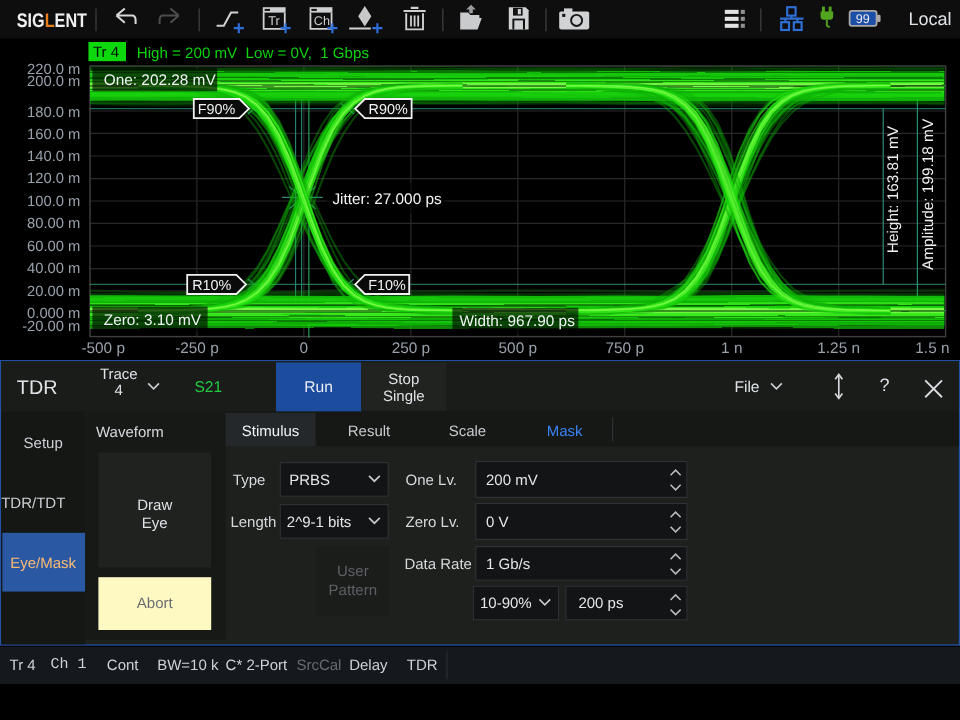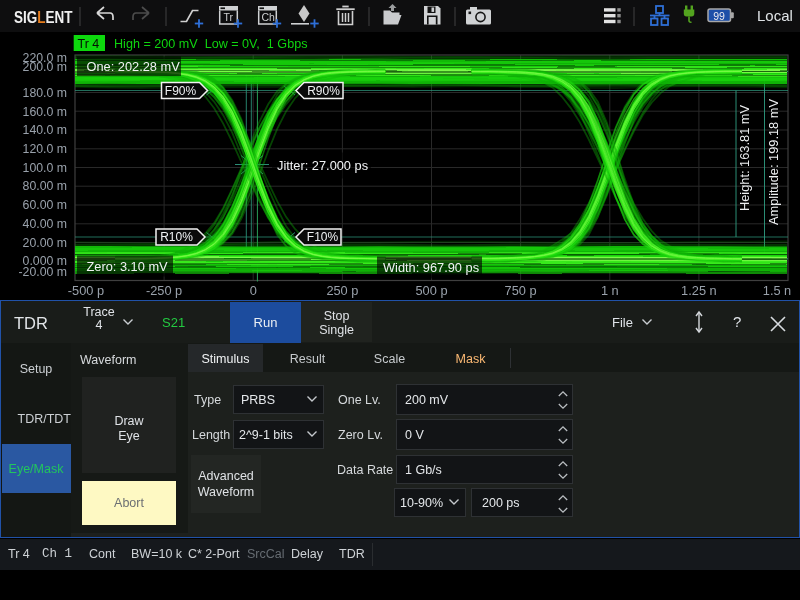--- a/index.html
+++ b/index.html
@@ -488,34 +488,34 @@
         <path d="M5 19 L8 23 L11 19" fill="none" stroke="#d4d8dc" stroke-width="1.4"></path>
       </svg>
     <div class="abs" style="left:732px;top:12px;color:#dfe3e8;font-size:15px;">?</div>
     <svg class="abs" style="left:768px;top:14px" width="20" height="18">
         <path d="M2 2 L16 16 M16 2 L2 16" stroke="#d8dce0" stroke-width="1.6"></path>
       </svg>
 
     <div id="sidebar"></div>
     <div class="abs" style="left:1px;top:143px;width:69px;height:49px;background:#2a58a2;"></div>
     <div class="abs" style="left:0;top:61px;width:70px;text-align:center;color:#ccd0d4;font-size:12.5px;">Setup</div>
-    <div class="abs" style="left:0;top:111px;width:70px;text-align:right;color:#ccd0d4;font-size:12.5px;">TDR/TDT</div>
-    <div class="abs" style="left:0;top:161px;width:70px;text-align:center;color:#22c55e;font-size:12.5px;">Eye/Mask</div>
+    <div class="abs" style="left:0;top:111px;width:70px;text-align:left;color:#ccd0d4;font-size:12.5px;">TDR/TDT</div>
+    <div class="abs" style="left:0;top:161px;width:70px;text-align:center;color:#fdba74;font-size:12.5px;">Eye/Mask</div>
 
     <div id="trigcol"></div>
     <div class="abs" style="left:79px;top:52px;color:#d6d9dc;font-size:12.5px;">Waveform</div>
     <div class="abs" style="left:81px;top:76px;width:94px;height:96px;background:#202220;color:#dfe2e6;font-size:12.5px;text-align:center;line-height:15px;padding-top:37px;">Draw<br>Eye</div>
     <div class="abs" style="left:81px;top:180px;width:94px;height:44px;background:#fef9c3;color:#6b6f73;font-size:12.5px;text-align:center;line-height:44px;">Abort</div>
 
     <div id="tabstrip"></div>
     <div class="abs" style="left:187px;top:43px;width:75px;height:28px;background:#25282a;"></div>
     <div class="abs" style="left:187px;top:51px;width:75px;text-align:center;color:#f0f2f4;font-size:12.5px;">Stimulus</div>
     <div class="abs" style="left:269px;top:51px;width:75px;text-align:center;color:#c6cacd;font-size:12.5px;">Result</div>
     <div class="abs" style="left:351px;top:51px;width:75px;text-align:center;color:#c6cacd;font-size:12.5px;">Scale</div>
-    <div class="abs" style="left:432px;top:51px;width:75px;text-align:center;color:#fdba74;font-size:12.5px;">Mask</div>
+    <div class="abs" style="left:432px;top:51px;width:75px;text-align:center;color:#3b82f6;font-size:12.5px;">Mask</div>
     <div class="abs" style="left:509px;top:47px;width:1px;height:20px;background:#2e3134;"></div>
 
     <div class="lbl" style="left:193px;top:92px;">Type</div>
     <div class="ibox" style="left:232px;top:84px;width:91px;height:29px;"></div>
     <div class="val" style="left:240px;top:92px;">PRBS</div>
     <svg class="abs" style="left:304px;top:93px" width="14" height="10">
         <path d="M2.5 2.5 L7 7 L11.5 2.5" fill="none" stroke="#c4c8cc" stroke-width="1.4"></path>
       </svg>
     <div class="lbl" style="left:337px;top:92px;">One Lv.</div>
     <div class="ibox" style="left:395px;top:83px;width:177px;height:31px;"></div>
@@ -532,21 +532,21 @@
         <path d="M2.5 2.5 L7 7 L11.5 2.5" fill="none" stroke="#c4c8cc" stroke-width="1.4"></path>
       </svg>
     <div class="lbl" style="left:337px;top:127px;">Zero Lv.</div>
     <div class="ibox" style="left:395px;top:118px;width:177px;height:31px;"></div>
     <div class="val" style="left:404px;top:127px;">0 V</div>
     <svg class="abs" style="left:554px;top:121px" width="16" height="26">
         <path d="M3.8 9 L8 4.8 L12.2 9" fill="none" stroke="#b9bdc1" stroke-width="1.3"></path>
         <path d="M3.8 17 L8 21.2 L12.2 17" fill="none" stroke="#b9bdc1" stroke-width="1.3"></path>
       </svg>
 
-    <div class="abs" style="left:190px;top:154px;width:70px;height:58px;background:#232623;color:#dfe2e5;font-size:12.5px;text-align:center;line-height:15.5px;padding-top:14px;">Advanced<br>Waveform</div>
+    <div class="abs" style="left:263px;top:154px;width:60px;height:58px;background:#1b1d1b;color:#5c6166;font-size:12.5px;text-align:center;line-height:15.5px;padding-top:14px;">User<br>Pattern</div>
     <div class="lbl" style="left:336px;top:162px;">Data Rate</div>
     <div class="ibox" style="left:395px;top:154px;width:177px;height:29px;"></div>
     <div class="val" style="left:404px;top:162px;">1 Gb/s</div>
     <svg class="abs" style="left:554px;top:156px" width="16" height="26">
         <path d="M3.8 9 L8 4.8 L12.2 9" fill="none" stroke="#b9bdc1" stroke-width="1.3"></path>
         <path d="M3.8 17 L8 21.2 L12.2 17" fill="none" stroke="#b9bdc1" stroke-width="1.3"></path>
       </svg>
     <div class="lbl" style="left:336px;top:195px;margin-top:48px;">Rise Time</div>
     <div class="ibox" style="left:393px;top:187px;width:72px;height:29px;"></div>
     <div class="val" style="left:399px;top:195px;">10-90%</div>

